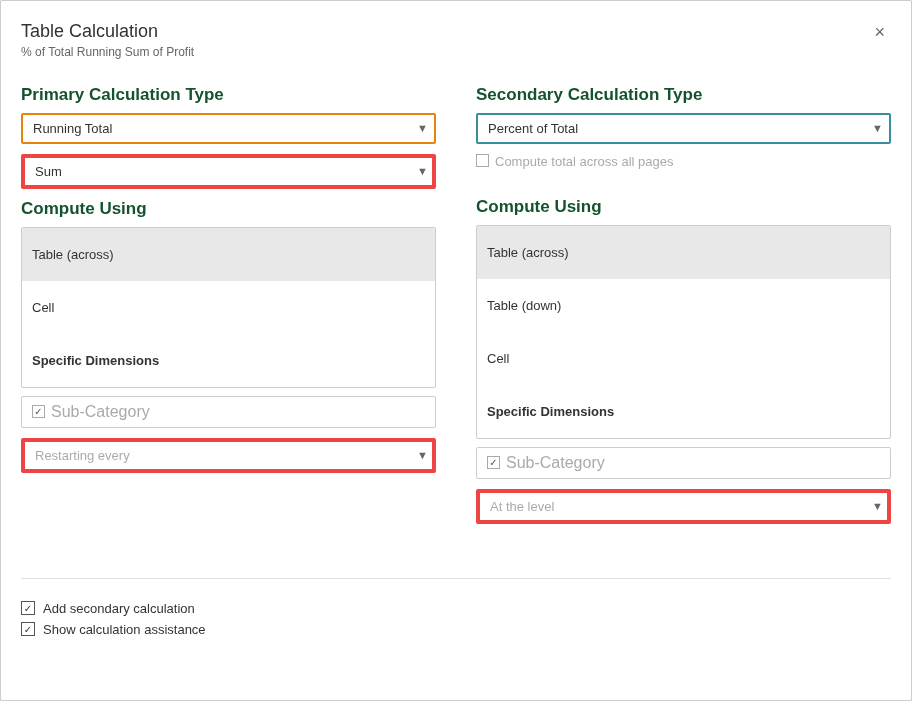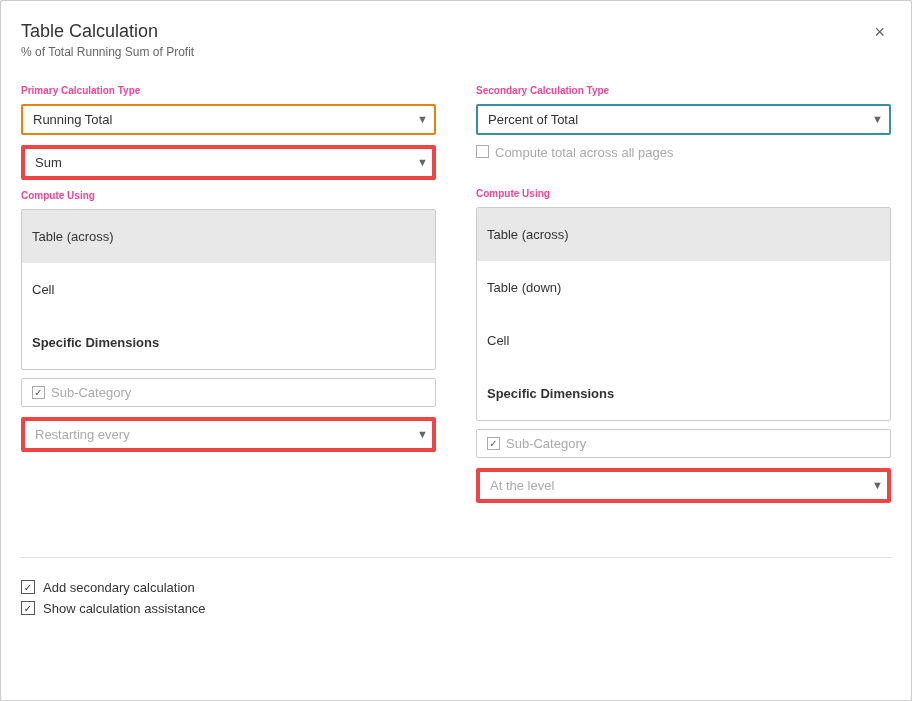--- a/index.html
+++ b/index.html
@@ -54,22 +54,22 @@
     }
     .columns {
       display: flex;
       gap: 40px;
     }
     .column {
       flex: 1;
     }
     .section-label {
       font-weight: 700;
-      font-size: 10px;
-      color: #ec4899;
+      font-size: 17px;
+      color: #14532d;
       margin-bottom: 8px;
     }
     .select-wrapper {
       position: relative;
       margin-bottom: 10px;
     }
     .select-box {
       width: 100%;
       appearance: none;
       -webkit-appearance: none;
@@ -116,21 +116,21 @@
     }
     .sub-category-box {
       border: 1px solid #cccccc;
       border-radius: 2px;
       padding: 6px 10px;
       margin-top: 8px;
       display: flex;
       align-items: center;
       gap: 6px;
       color: #aaa;
-      font-size: 13px;
+      font-size: 16px;
     }
     .checkbox-small {
       width: 13px;
       height: 13px;
       border: 1px solid #aaa;
       display: inline-flex;
       align-items: center;
       justify-content: center;
       flex-shrink: 0;
     }

